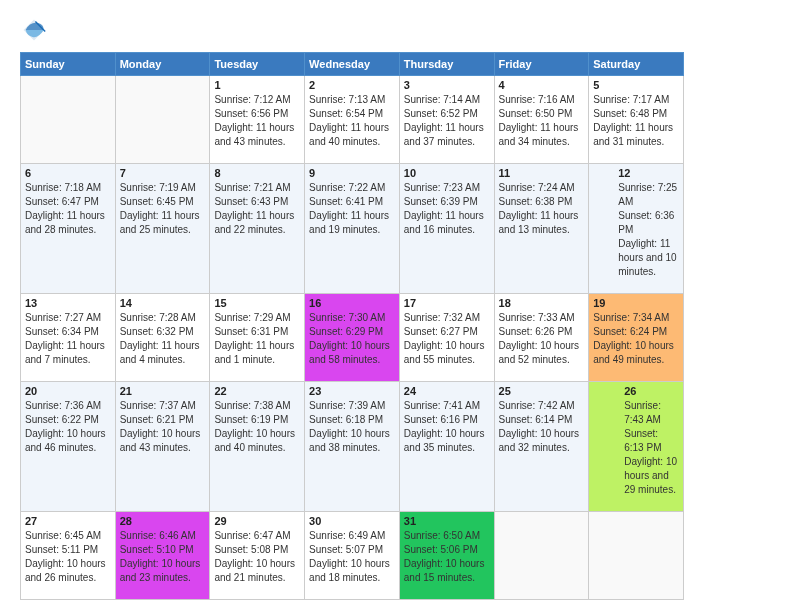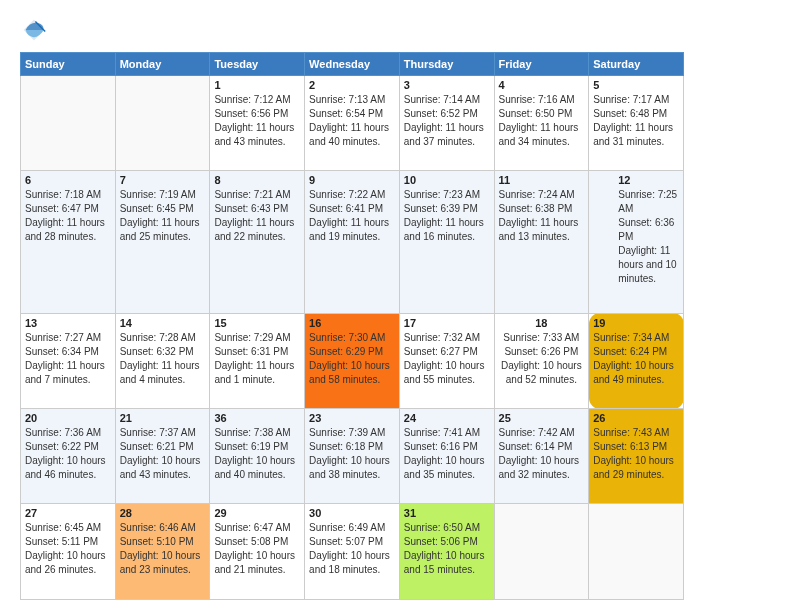--- a/index.html
+++ b/index.html
@@ -196,85 +196,85 @@
             <div class="day-info">Sunrise: 7:27 AM<br>Sunset: 6:34 PM<br>Daylight: 11 hours and 7 minutes.</div>
           </td>
           <td style="background-color: rgb(255, 255, 255);">
             <span class="day-number">14</span>
             <div class="day-info">Sunrise: 7:28 AM<br>Sunset: 6:32 PM<br>Daylight: 11 hours and 4 minutes.</div>
           </td>
           <td style="background-color: rgb(255, 255, 255);">
             <span class="day-number">15</span>
             <div class="day-info">Sunrise: 7:29 AM<br>Sunset: 6:31 PM<br>Daylight: 11 hours and 1 minute.</div>
           </td>
-          <td style="background-color: #f97316; margin-top: 16px;">
+          <td style="background-color: #d946ef; margin-top: 16px;">
             <span class="day-number">16</span>
             <div class="day-info">Sunrise: 7:30 AM<br>Sunset: 6:29 PM<br>Daylight: 10 hours and 58 minutes.</div>
           </td>
           <td style="background-color: rgb(255, 255, 255);">
             <span class="day-number">17</span>
             <div class="day-info">Sunrise: 7:32 AM<br>Sunset: 6:27 PM<br>Daylight: 10 hours and 55 minutes.</div>
           </td>
-          <td style="background-color: rgb(255, 255, 255); text-align: center;">
+          <td style="background-color: rgb(255, 255, 255);">
             <span class="day-number">18</span>
             <div class="day-info">Sunrise: 7:33 AM<br>Sunset: 6:26 PM<br>Daylight: 10 hours and 52 minutes.</div>
           </td>
-          <td style="background-color: #eab308; border-radius: 11px;">
+          <td style="background-color: #fdba74;">
             <span class="day-number">19</span>
             <div class="day-info">Sunrise: 7:34 AM<br>Sunset: 6:24 PM<br>Daylight: 10 hours and 49 minutes.</div>
           </td>
         </tr>
         <tr>
           <td style="background-color: rgb(240, 245, 251);">
             <span class="day-number">20</span>
             <div class="day-info">Sunrise: 7:36 AM<br>Sunset: 6:22 PM<br>Daylight: 10 hours and 46 minutes.</div>
           </td>
           <td style="background-color: rgb(240, 245, 251);">
             <span class="day-number">21</span>
             <div class="day-info">Sunrise: 7:37 AM<br>Sunset: 6:21 PM<br>Daylight: 10 hours and 43 minutes.</div>
           </td>
           <td style="background-color: rgb(240, 245, 251);">
-            <span class="day-number">36</span>
+            <span class="day-number">22</span>
             <div class="day-info">Sunrise: 7:38 AM<br>Sunset: 6:19 PM<br>Daylight: 10 hours and 40 minutes.</div>
           </td>
           <td style="background-color: rgb(240, 245, 251); margin-top: 19px;">
             <span class="day-number">23</span>
             <div class="day-info">Sunrise: 7:39 AM<br>Sunset: 6:18 PM<br>Daylight: 10 hours and 38 minutes.</div>
           </td>
           <td style="background-color: rgb(240, 245, 251); margin-left: 36px;">
             <span class="day-number">24</span>
             <div class="day-info">Sunrise: 7:41 AM<br>Sunset: 6:16 PM<br>Daylight: 10 hours and 35 minutes.</div>
           </td>
           <td style="background-color: rgb(240, 245, 251);">
             <span class="day-number">25</span>
             <div class="day-info">Sunrise: 7:42 AM<br>Sunset: 6:14 PM<br>Daylight: 10 hours and 32 minutes.</div>
           </td>
-          <td style="background-color: #eab308;">
+          <td style="background-color: #bef264; padding-left: 35px;">
             <span class="day-number">26</span>
             <div class="day-info">Sunrise: 7:43 AM<br>Sunset: 6:13 PM<br>Daylight: 10 hours and 29 minutes.</div>
           </td>
         </tr>
         <tr>
           <td style="background-color: rgb(255, 255, 255);">
             <span class="day-number">27</span>
             <div class="day-info">Sunrise: 6:45 AM<br>Sunset: 5:11 PM<br>Daylight: 10 hours and 26 minutes.</div>
           </td>
-          <td style="background-color: #fdba74;">
+          <td style="background-color: #d946ef;">
             <span class="day-number">28</span>
             <div class="day-info">Sunrise: 6:46 AM<br>Sunset: 5:10 PM<br>Daylight: 10 hours and 23 minutes.</div>
           </td>
           <td style="background-color: rgb(255, 255, 255); margin-top: 24px;">
             <span class="day-number">29</span>
             <div class="day-info">Sunrise: 6:47 AM<br>Sunset: 5:08 PM<br>Daylight: 10 hours and 21 minutes.</div>
           </td>
           <td style="background-color: rgb(255, 255, 255);">
             <span class="day-number">30</span>
             <div class="day-info">Sunrise: 6:49 AM<br>Sunset: 5:07 PM<br>Daylight: 10 hours and 18 minutes.</div>
           </td>
-          <td style="background-color: #bef264;">
+          <td style="background-color: #22c55e;">
             <span class="day-number">31</span>
             <div class="day-info">Sunrise: 6:50 AM<br>Sunset: 5:06 PM<br>Daylight: 10 hours and 15 minutes.</div>
           </td>
           <td class="empty-cell"></td>
           <td class="empty-cell"></td>
         </tr>
       </tbody>
   </table>
 </div>
 

